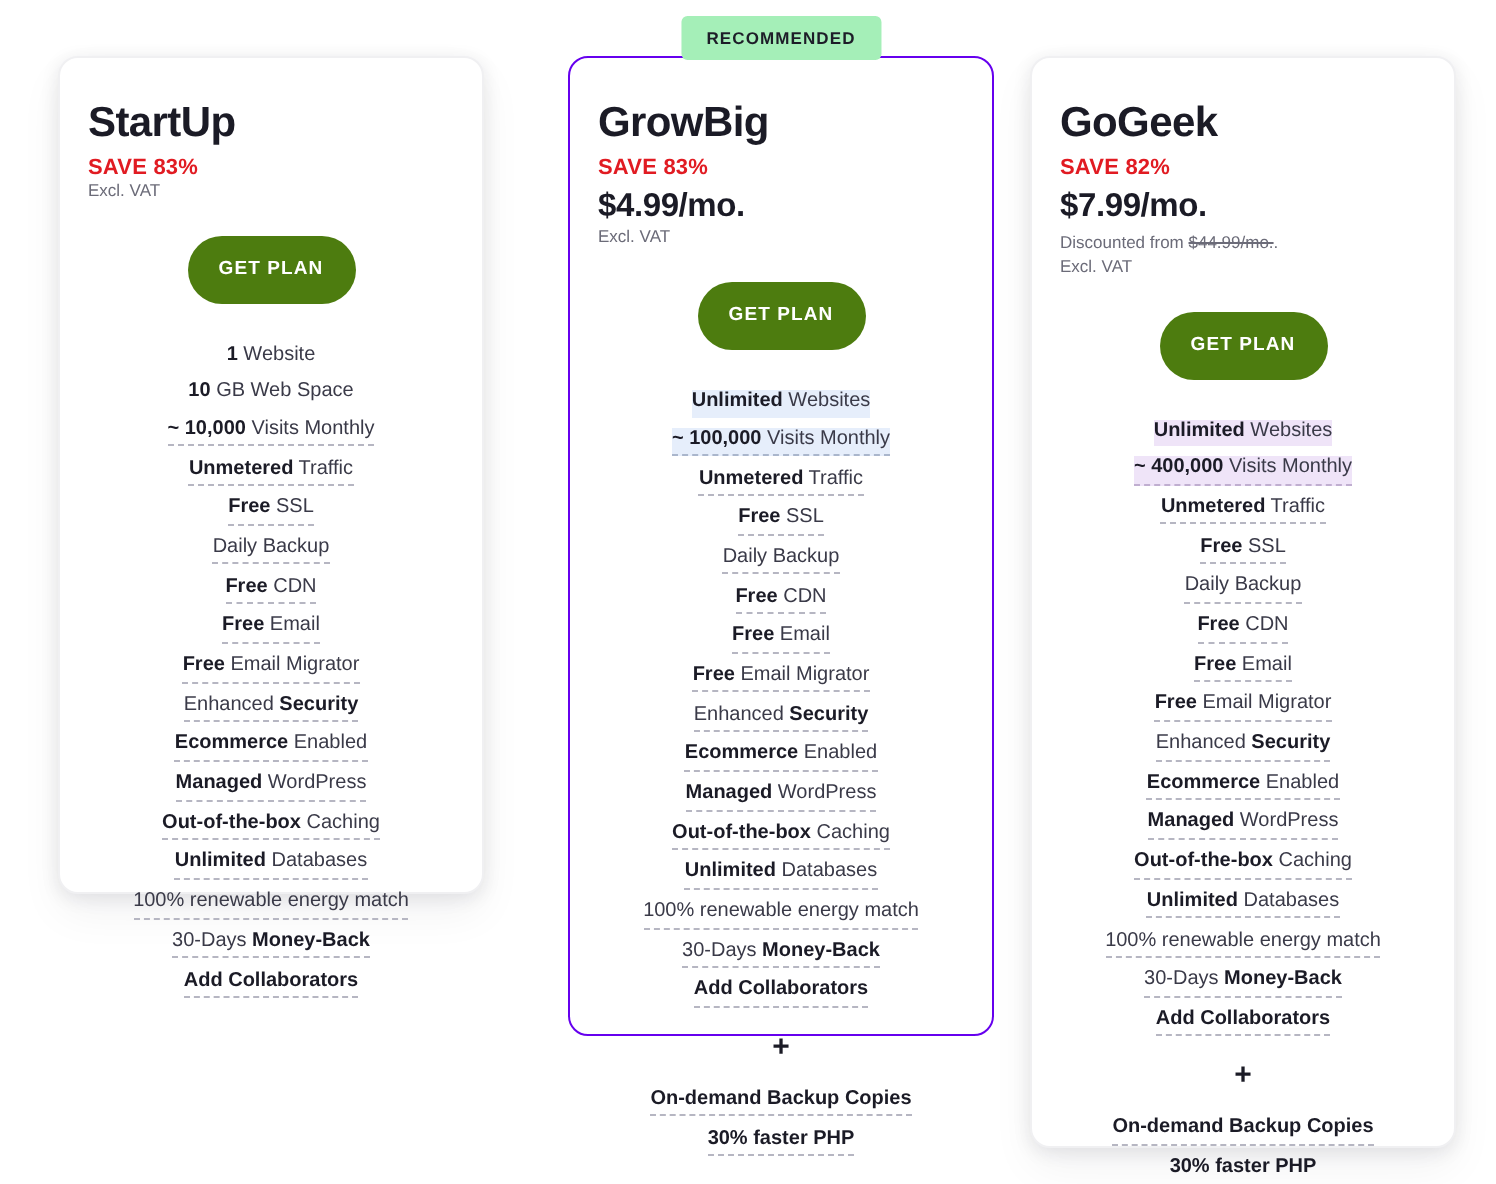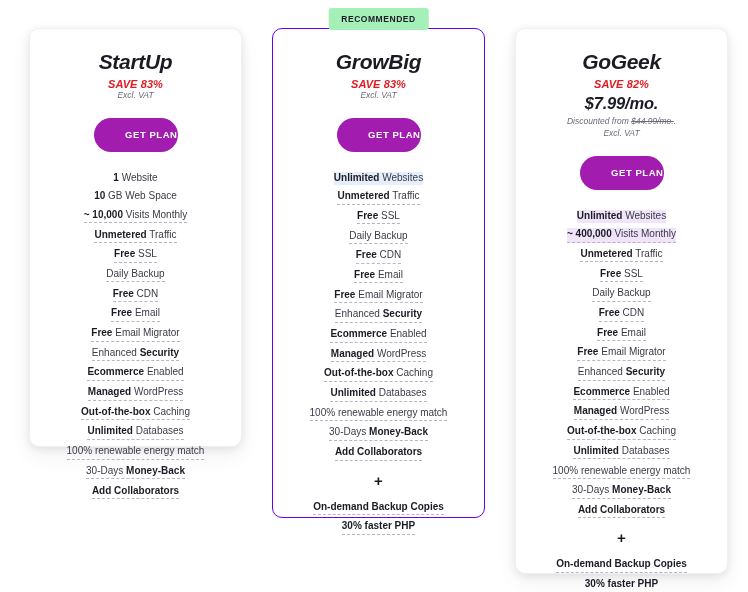--- a/index.html
+++ b/index.html
@@ -30,20 +30,21 @@
     padding: 0 14px;
   }
   .plan-card.plain {
     border: 1px solid #f0f0f2;
     box-shadow: 0 2px 9px rgba(25, 25, 40, 0.10),
                 0 10px 22px rgba(25, 25, 40, 0.05);
   }
   .plan-card.featured {
     border: 1.5px solid #6600EE;
     box-shadow: none;
+    margin-left: 12px;
   }
 
   
   #card-startup { left: 29px;  top: 28px;  width: 213px; height: 419px; }
   #card-growbig { left: 272px; top: 28px;  width: 213px; height: 490px; }
   #card-gogeek  { left: 515px; top: 28px;  width: 213px; height: 546px; }
 
   
   .ribbon {
     position: absolute;
@@ -56,23 +57,22 @@
     font-weight: 700;
     letter-spacing: 0.55px;
     padding: 7px 13px 6px 13px;
     border-radius: 3px;
     white-space: nowrap;
     line-height: 1;
   }
 
   
   .plan-head {
-    text-align: center;
+    text-align: left;
     padding-top: 21px;
-    font-style: italic;
   }
   .plan-name {
     font-size: 21px;
     font-weight: 700;
     color: #1b1b26;
     letter-spacing: -0.3px;
     line-height: 1.12;
     margin: 0;
   }
   .plan-save {
@@ -107,34 +107,34 @@
     line-height: 1.4;
   }
 
   
   .cta-wrap {
     text-align: center;
     margin-top: 16px;
   }
   .cta-button {
     display: inline-block;
-    background: #a21caf;
+    background: #4d7c0f;
     color: #ffffff;
     border: none;
     border-radius: 19px;
     font-family: "Liberation Sans", sans-serif;
     font-size: 9.5px;
     font-weight: 700;
     letter-spacing: 0.55px;
     padding: 0;
     width: 84px;
     height: 34px;
     line-height: 34px;
     cursor: pointer;
-    text-align: right;
+    text-align: center;
   }
 
   
   .feature-list {
     list-style: none;
     margin: 0;
     padding: 20px 0 0 0;
     text-align: center;
   }
   .feature-item {
@@ -200,27 +200,29 @@
       </ul>
 
     <ul class="feature-list" style="padding-top:0"></ul>
   </div>
 
   <div class="plan-card featured" id="card-growbig">
     <div class="ribbon">RECOMMENDED</div>
     <div class="plan-head">
       <div class="plan-name">GrowBig</div>
       <div class="plan-save">SAVE 83%</div>
+      <div class="plan-price">$4.99/mo.</div>
       <div class="plan-vat">Excl. VAT</div>
     </div>
     <div class="cta-wrap">
       <button class="cta-button">GET PLAN</button>
     </div>
     <ul class="feature-list">
         <li class="feature-item hl-blue no-rule"><span class="ftxt"><b>Unlimited</b> Websites</span></li>
+        <li class="feature-item hl-blue"><span class="ftxt"><b>~ 100,000</b> Visits Monthly</span></li>
         <li class="feature-item"><span class="ftxt"><b>Unmetered</b> Traffic</span></li>
         <li class="feature-item"><span class="ftxt"><b>Free</b> SSL</span></li>
         <li class="feature-item"><span class="ftxt">Daily Backup</span></li>
         <li class="feature-item"><span class="ftxt"><b>Free</b> CDN</span></li>
         <li class="feature-item"><span class="ftxt"><b>Free</b> Email</span></li>
         <li class="feature-item"><span class="ftxt"><b>Free</b> Email Migrator</span></li>
         <li class="feature-item"><span class="ftxt">Enhanced <b>Security</b></span></li>
         <li class="feature-item"><span class="ftxt"><b>Ecommerce</b> Enabled</span></li>
         <li class="feature-item"><span class="ftxt"><b>Managed</b> WordPress</span></li>
         <li class="feature-item"><span class="ftxt"><b>Out-of-the-box</b> Caching</span></li>

